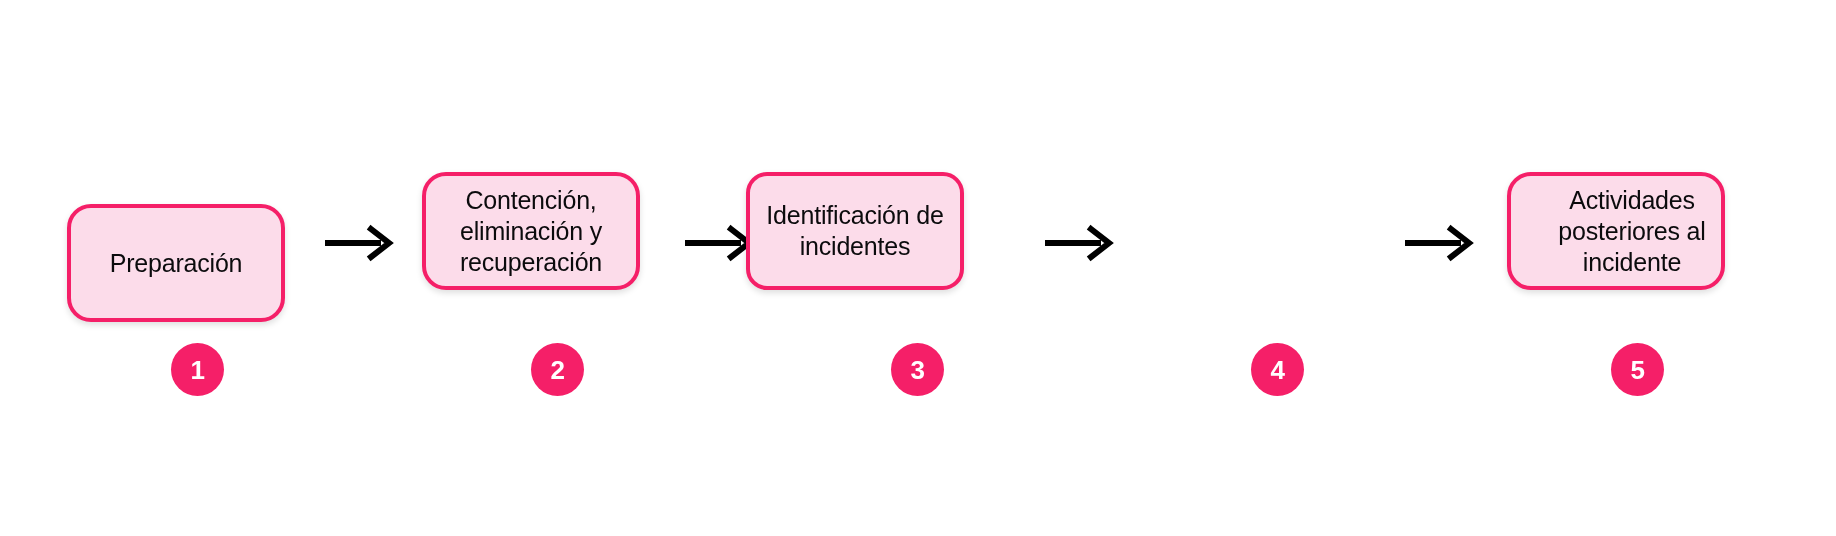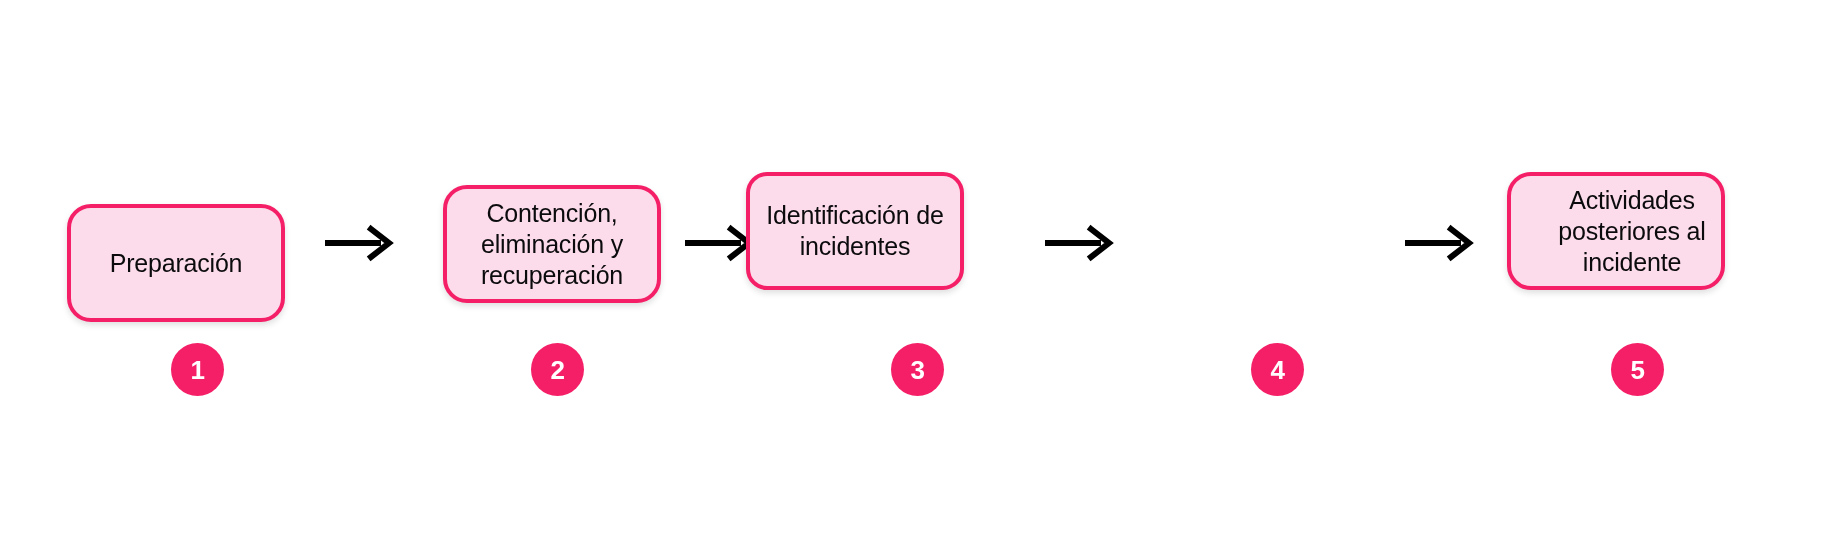--- a/index.html
+++ b/index.html
@@ -43,21 +43,21 @@
     font-size: 25px;
     line-height: 31px;
     color: #0b0b0d;
     text-align: center;
     padding: 0 10px;
     white-space: pre-line;
     letter-spacing: -0.2px;
   }
 
   .box-1 { left: 67px; margin-top: 32px; }
-  .box-2 { left: 443px; margin-top: 13px; }
+  .box-2 { left: 422px; }
   .box-3 { left: 746px; border-radius: 21px; }
   .box-4 { left: 1147px; }
   .box-5 { left: 1507px; padding-left: 32px; }
 
   
   .flow-arrow {
     position: absolute;
     top: 224px;
     width: 74px;
     height: 38px;

